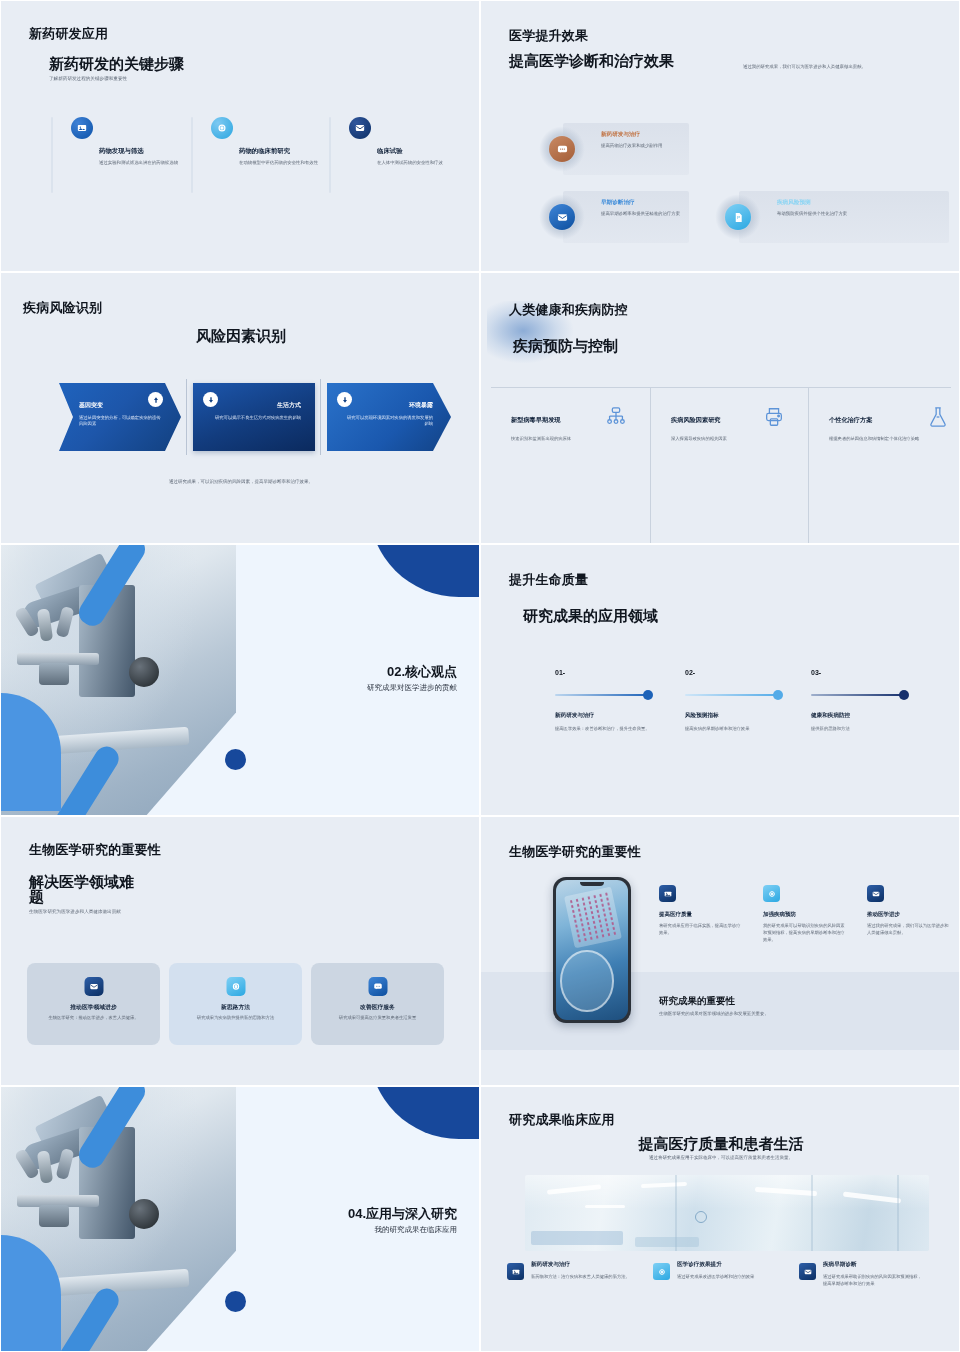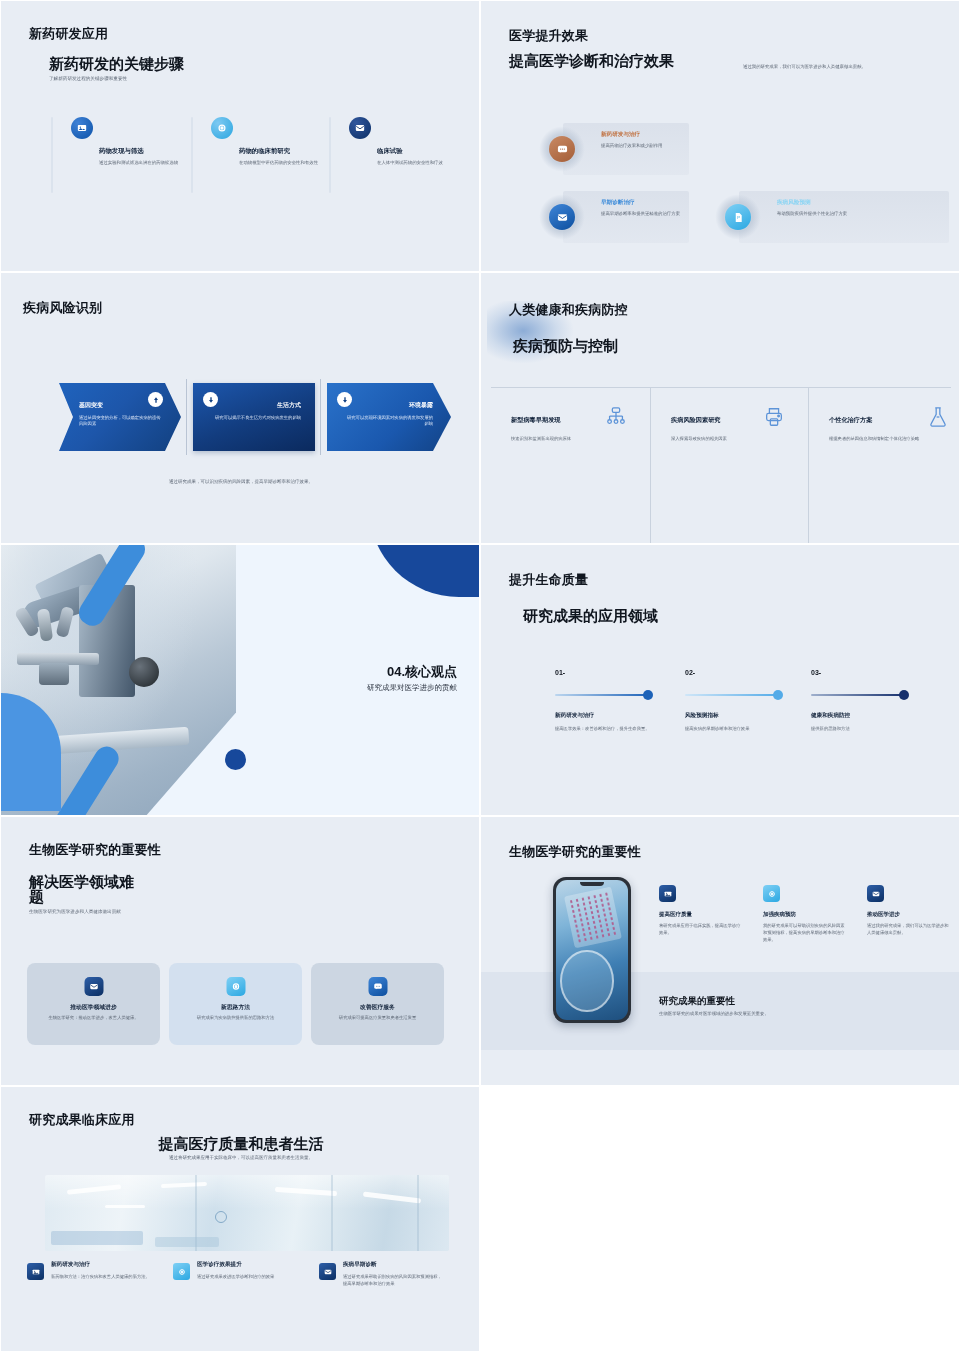--- a/index.html
+++ b/index.html
@@ -299,20 +299,21 @@
       <div class="s2-txt" style="left:110px;top:204px;width:92px">提高早期诊断率和提供更精准的治疗方案</div>
 
       <div class="s2-ttl" style="left:286px;top:192px;color:#88d4f4">疾病风险预测</div>
       <div class="s2-txt" style="left:286px;top:204px;width:150px">帮助预防疾病并提供个性化治疗方案</div>
     </div>
   </div>
 
   <div class="slide">
     <div class="slide-inner">
       <div class="kicker" style="position:absolute;left:12px;top:20px">疾病风险识别</div>
+      <div class="h2 s3-title">风险因素识别</div>
 
       <div class="chev-wrap">
         <div class="chev k1">
           <div class="ar" style="right:18px">
             <svg viewBox="0 0 24 24">
                 <path d="M12 4l6 8h-4v8h-4v-8H6z"></path>
               </svg>
           </div>
           <div class="chv-t" style="left:20px;top:18px">基因突变</div>
           <div class="chv-d" style="left:20px;top:32px;width:82px">通过基因突变的分析，可以确定疾病的遗传风险因素</div>
@@ -403,21 +404,21 @@
         <div class="ms ms-knob"></div>
       <div class="ms ms-stage"></div>
         <div class="ms ms-ring"></div>
         <div class="ms ms-base"></div>
     </div>
     <div class="bar-lt one"></div>
     <div class="bar-lt two"></div>
     <div class="quad"></div>
     <div class="quad2"></div>
     <div class="dot-nav"></div>
-    <div class="cv-t">04.核心观点</div>
+    <div class="cv-t">02.核心观点</div>
     <div class="cv-s">研究成果对医学进步的贡献</div>
   </div>
 
   <div class="slide">
     <div class="slide-inner">
       <div class="kicker" style="position:absolute;left:18px;top:20px">提升生命质量</div>
       <div class="h2" style="position:absolute;left:32px;top:56px">研究成果的应用领域</div>
 
       <div class="sl-wrap">
         <div class="sl-col a">
@@ -538,20 +539,41 @@
         </div>
         <div class="exp-t">推动医学进步</div>
         <div class="exp-d">通过我的研究成果，我们可以为医学进步和人类健康做出贡献。</div>
       </div>
 
       <div class="s8-h">研究成果的重要性</div>
       <div class="s8-p">生物医学研究的成果对医学领域的进步和发展至关重要。</div>
     </div>
   </div>
 
+  <div class="slide cover">
+    <div class="cv-photo">
+      <div class="ms ms-arm"></div>
+        <div class="ms ms-head"></div>
+      <div class="ms ms-noz1"></div>
+        <div class="ms ms-noz2"></div>
+        <div class="ms ms-noz3"></div>
+      <div class="ms ms-body"></div>
+        <div class="ms ms-knob"></div>
+      <div class="ms ms-stage"></div>
+        <div class="ms ms-ring"></div>
+        <div class="ms ms-base"></div>
+    </div>
+    <div class="bar-lt one"></div>
+    <div class="bar-lt two"></div>
+    <div class="quad"></div>
+    <div class="quad2"></div>
+    <div class="dot-nav"></div>
+    <div class="cv-t">04.应用与深入研究</div>
+    <div class="cv-s">我的研究成果在临床应用</div>
+  </div>
 
   <div class="slide">
     <div class="slide-inner">
       <div class="kicker" style="position:absolute;left:18px;top:18px">研究成果临床应用</div>
       <div class="h2 s10-h2">提高医疗质量和患者生活</div>
       <div class="s10-sub">通过将研究成果应用于实际临床中，可以提高医疗质量和患者生活质量。</div>
 
       <div class="s10-img">
         <div class="lite l1"></div>
           <div class="lite l2"></div>

